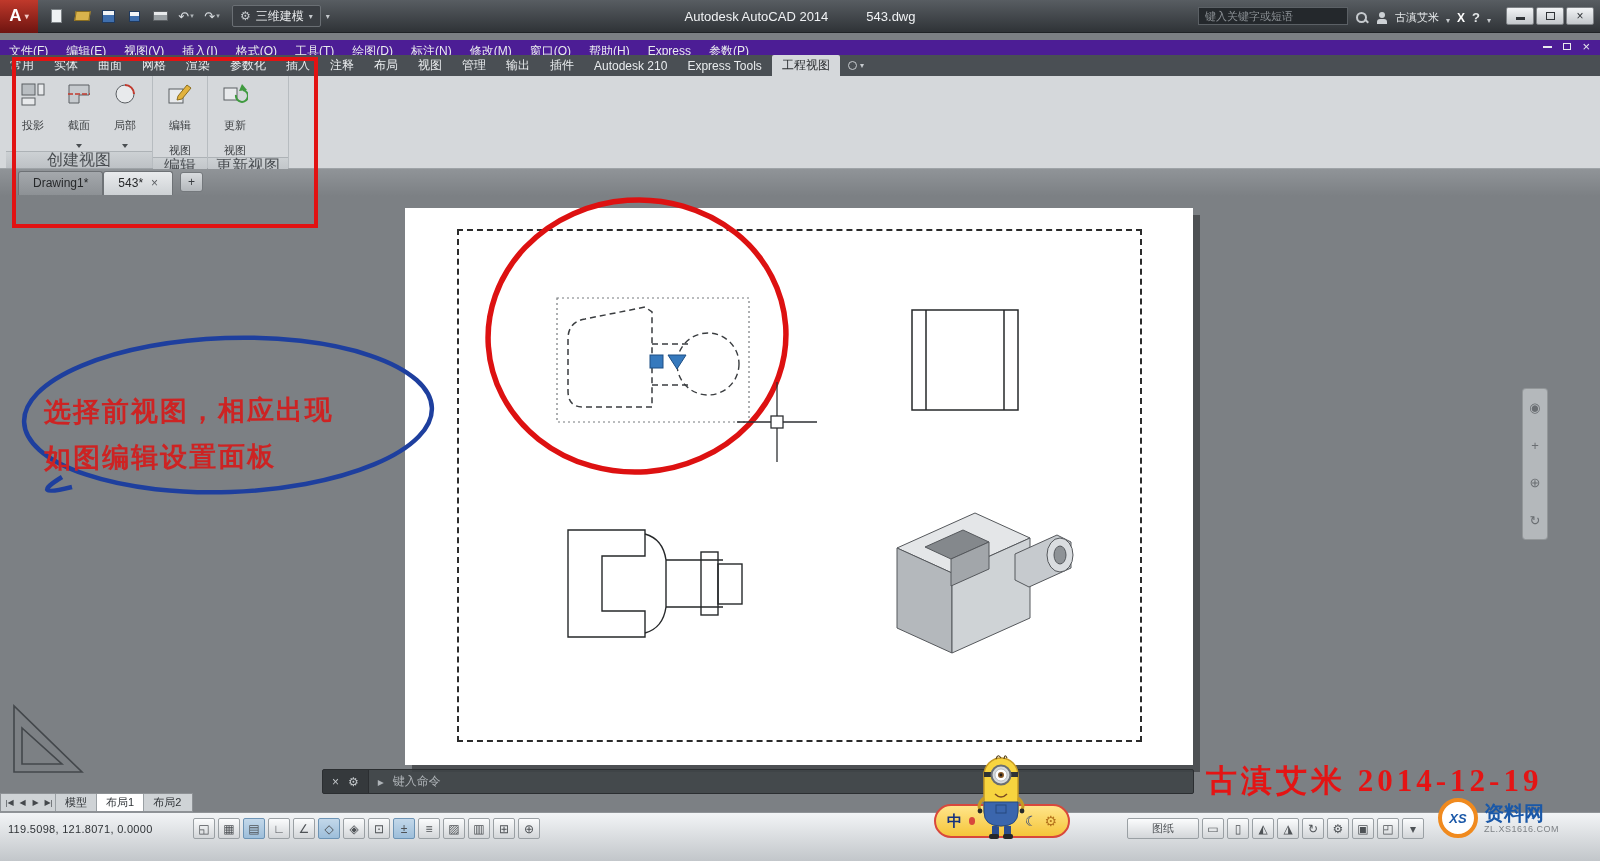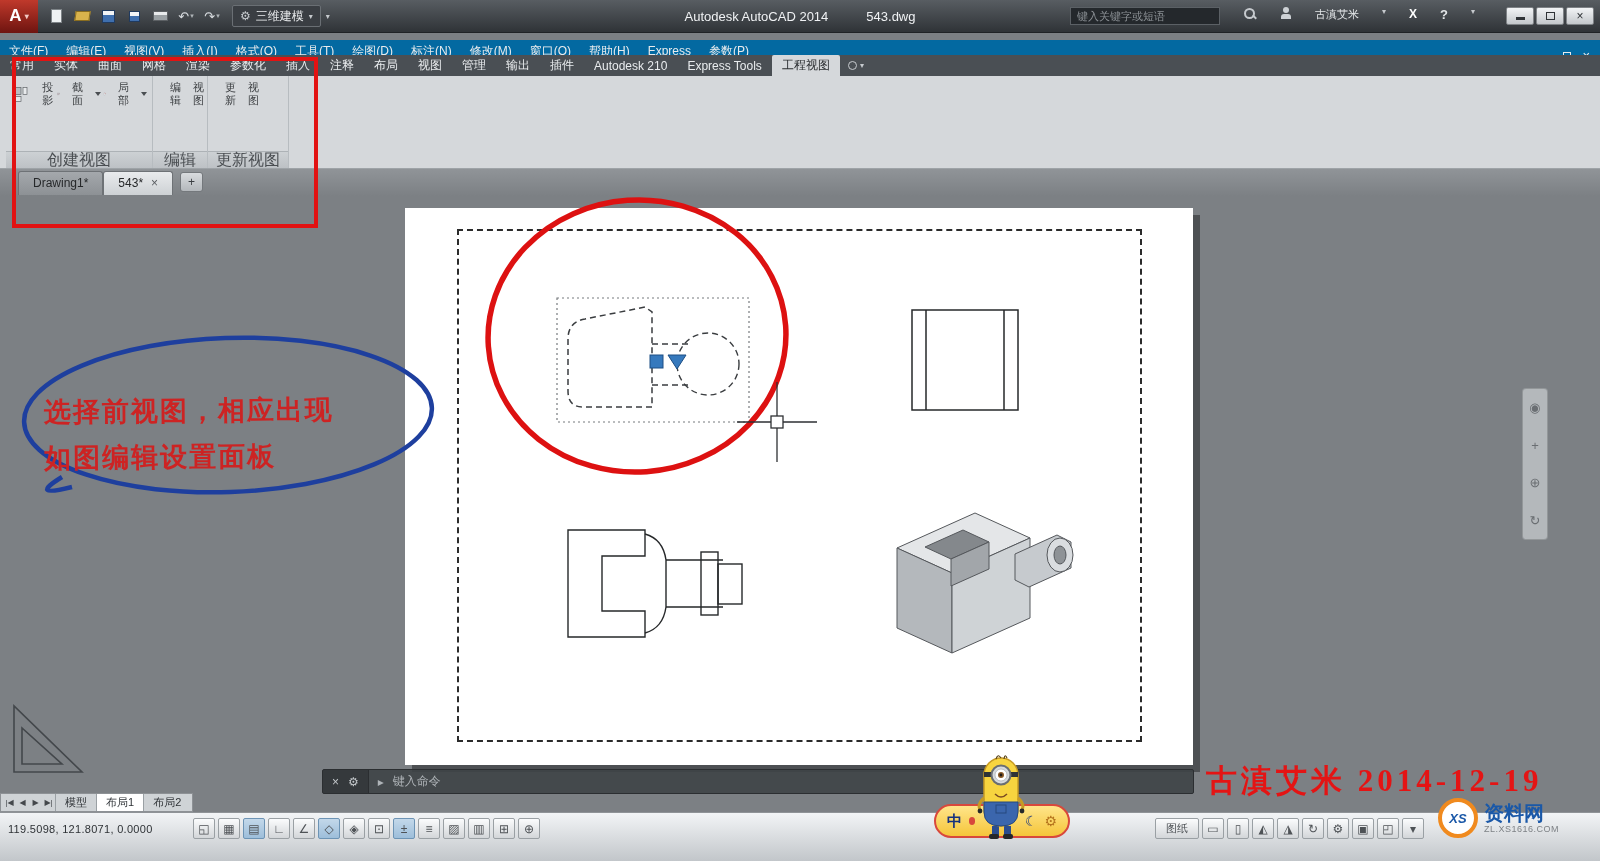--- a/index.html
+++ b/index.html
@@ -16,58 +16,58 @@
 .ic-open{width:15px;height:10px;background:#d9b34c;border:1px solid #8a6d1f;transform:skewX(-8deg)}
 .ic-save{width:13px;height:13px;border:1px solid #203a5e;background:linear-gradient(#f2f4f6 0 4px,#3f6fae 4px)}
 .ic-save.small{width:11px;height:11px}
 .ic-plot{width:15px;height:10px;border:1px solid #5c6064;background:linear-gradient(#e8eaec 0 3px,#9aa0a4 3px)}
 .mini-caret{font-size:7px;color:#aeb3b7;margin-left:1px}
 .ws{display:flex;align-items:center;gap:5px;margin-left:8px;padding:0 7px;height:22px;background:#3a3e43;border:1px solid #6a6f74;border-radius:2px;color:#e8eaec;font-size:12px}
 .ws .gear{font-size:12px;color:#c6cace}
 .caret{font-size:8px;color:#c6cace}
 .qat-caret{margin-left:5px;font-size:8px;color:#c6cace}
 .title-center{position:absolute;left:420px;right:420px;top:0;height:33px;display:flex;align-items:center;justify-content:center;gap:38px;color:#f0f2f4;font-size:13px;pointer-events:none}
-.tb-right{margin-left:auto;display:flex;align-items:flex-start;gap:23px;padding-right:6px}
+.tb-right{margin-left:auto;display:flex;align-items:flex-end;gap:7px;padding-right:6px}
 .search{width:150px;height:18px;background:#24282c;border:1px solid #5b6065;color:#cfd3d6;font-size:11px;padding:0 6px}
 .search::placeholder{color:#8b9095}
 .mag{position:relative;width:14px;height:14px}
 .mag::before{content:"";position:absolute;left:1px;top:1px;width:7px;height:7px;border:2px solid #c6cace;border-radius:50%}
 .mag::after{content:"";position:absolute;left:9px;top:9px;width:5px;height:2px;background:#c6cace;transform:rotate(45deg)}
 .person{position:relative;width:12px;height:13px}
 .person::before{content:"";position:absolute;left:3px;top:0;width:6px;height:6px;border-radius:50%;background:#cdd1d5}
 .person::after{content:"";position:absolute;left:1px;top:7px;width:10px;height:5px;border-radius:3px 3px 0 0;background:#cdd1d5}
 .uname{color:#e4e7e9;font-size:11px}
 .xch{color:#fff;font-weight:bold;font-size:12px}
 .help{color:#e4e7e9;font-size:13px;font-weight:bold}
 .winbtns{display:flex;gap:2px;margin-left:8px}
 .wbtn{position:relative;width:28px;height:18px;background:linear-gradient(#f2f4f6,#c3c7cb);border:1px solid #7e8286;border-radius:2px;display:flex;align-items:center;justify-content:center;font-size:12px;color:#2e3236;line-height:1}
 .w-min{position:absolute;left:9px;bottom:4px;width:9px;height:3px;background:#2f3337}
 .w-max{width:9px;height:8px;border:1.5px solid #2f3337}
 
 
-.menubar{position:absolute;top:40px;left:0;width:100%;height:22px;background:#0369a1;display:flex;align-items:flex-end;color:#e8ebed;font-size:12px;z-index:5}
+.menubar{position:absolute;top:40px;left:0;width:100%;height:22px;background:#4c1d95;display:flex;align-items:flex-start;color:#e8ebed;font-size:12px;z-index:5}
 .menu-item{padding:0 9px;height:100%;display:flex;align-items:center}
 .mdi{margin-left:auto;display:flex;align-items:center;gap:11px;padding-right:10px}
 .m-min{width:9px;height:2px;background:#e8ebed}
 .m-max{width:8px;height:7px;border:1.3px solid #e8ebed}
 .m-close{color:#e8ebed;font-size:13px;line-height:1}
 
 
 .ribbon-tabs{position:absolute;top:55px;left:0;width:100%;height:21px;background:#4a4f54;display:flex;align-items:stretch;color:#e9ecee;font-size:12px;z-index:5}
 .rtab{padding:0 10px;display:flex;align-items:center}
 .rtab.active{background:#d5d8db;color:#2b2e31;border-radius:2px 2px 0 0}
 .ropts{display:flex;align-items:center;gap:3px;padding:0 8px;color:#c6cace;font-size:8px}
 .ropts .circ{width:9px;height:9px;border:1.3px solid #c6cace;border-radius:50%}
 
 
 .ribbon-body{position:absolute;top:76px;left:0;width:100%;height:93px;background:#d5d8db;border-bottom:1px solid #9ea3a7;z-index:4}
 .panelrow{position:absolute;left:6px;top:0;height:92px;display:flex}
 .pgroup{display:flex;flex-direction:column;border-right:1px solid #b7bcc0}
 .pbtns{flex:1;display:flex;align-items:flex-start;gap:2px;padding:5px 5px 0}
-.pbig{width:44px;display:flex;align-items:center;gap:12px;font-size:11px;color:#3c3f42;text-align:center}
+.pbig{width:44px;display:flex;flex-direction:column;align-items:center;gap:12px;font-size:11px;color:#3c3f42;text-align:center}
 .pbig .bl{line-height:13px}
 .flyarrow{width:0;height:0;border-left:3.5px solid transparent;border-right:3.5px solid transparent;border-top:4px solid #4a4e52}
 .grouplabel{height:17px;background:linear-gradient(#cdd1d4,#bdc1c5);border-top:1px solid #adb2b6;font-size:16px;color:#4a4e52;display:flex;align-items:center;justify-content:center;padding:0 8px;white-space:nowrap}
 
 
 .filetabs{position:absolute;top:169px;left:0;width:100%;height:27px;background:linear-gradient(#909498,#7c8084);display:flex;align-items:center;z-index:4}
 .ftab{height:24px;display:flex;align-items:center;gap:8px;padding:0 14px;font-size:12px;color:#26282a;border:1px solid #6e7276;border-bottom:none;border-radius:3px 3px 0 0}
 .ftab.inactive{background:linear-gradient(#a4a8ac,#8d9195);margin-left:18px}
 .ftab.active{background:linear-gradient(#e9ebed,#cdd1d4)}
 .ftab .x{color:#5a5e62;font-size:12px;line-height:1}
@@ -88,21 +88,21 @@
 .ltab{padding:1px 9px;border-left:1px solid #9aa0a4;white-space:nowrap}
 .ltab.active{background:#fff;font-weight:normal}
 
 
 .statusbar{position:absolute;left:0;top:812px;width:1600px;height:49px;background:linear-gradient(#f2f4f6,#c2c6ca);border-top:1px solid #8f9397;z-index:6;color:#2e3236}
 .sb-row{display:flex;align-items:center;height:31px;padding:0 8px;gap:3px}
 .coords{width:182px;font-size:11px;letter-spacing:.3px}
 .sbtn{width:22px;height:21px;border:1px solid #9aa0a4;border-radius:2px;background:linear-gradient(#fbfcfd,#d3d6d9);display:flex;align-items:center;justify-content:center;color:#4e5256;font-size:12px}
 .sbtn i{font-style:normal}
 .sbtn.pressed{background:linear-gradient(#c3d8ea,#9dbeda);border-color:#6d94b5}
-.sbtn.wide{width:auto;padding:0 10px;font-size:11px}
+.sbtn.wide{width:auto;padding:0 24px;font-size:11px}
 .sb-right{margin-left:auto;display:flex;align-items:center;gap:3px;padding-right:168px}
 
 
 .overlay{position:absolute;left:0;top:0;width:1600px;height:861px;z-index:40;pointer-events:none}
 .note{position:absolute;left:44px;top:388px;z-index:41;font-family:"Liberation Serif",serif;color:#cd2323;font-size:27px;line-height:46px;letter-spacing:2px;font-weight:bold;transform:rotate(-.5deg)}
 .sign{position:absolute;left:1206px;top:760px;z-index:45;font-family:"Liberation Serif",serif;font-weight:bold;color:#e41414;font-size:31px;letter-spacing:4px;white-space:nowrap}
 .wm{position:absolute;left:1438px;top:798px;z-index:46;display:flex;align-items:center;gap:6px}
 .wm-logo{width:40px;height:40px;border-radius:50%;border:4px solid #f08a1e;background:#fff;color:#1a58a8;display:flex;align-items:center;justify-content:center;font-weight:bold;font-style:italic;font-size:13px}
 .wm-site{font-size:20px;font-weight:bold;color:#1a58a8;line-height:22px}
 .wm-url{font-size:9px;color:#7e8286;letter-spacing:.5px}

